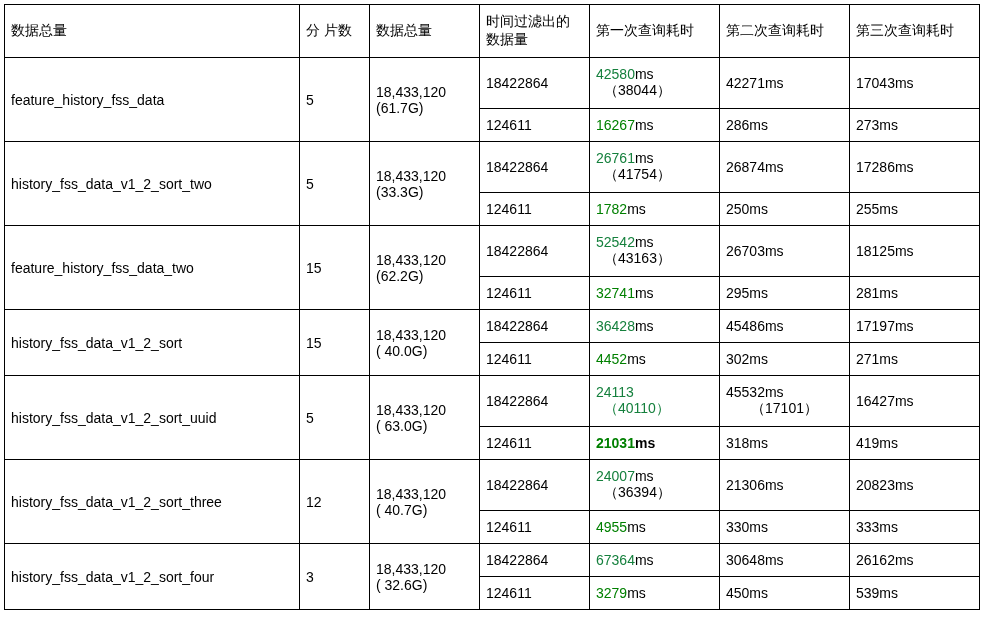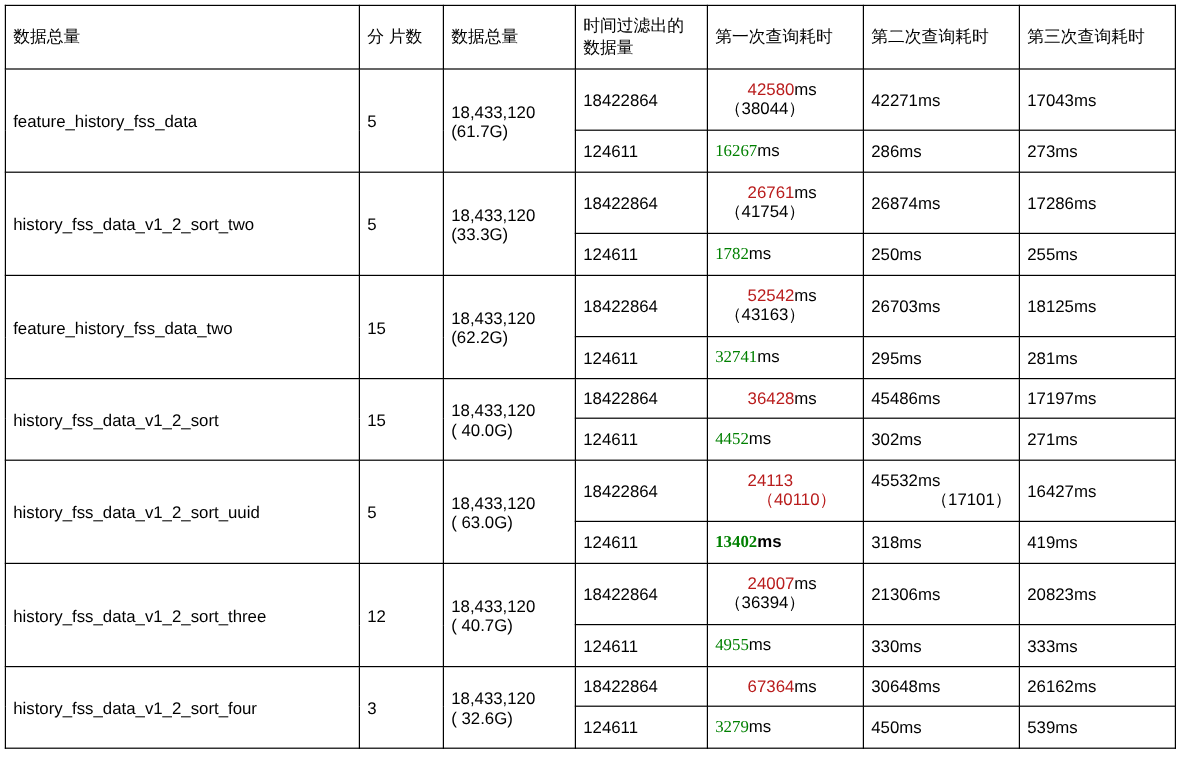--- a/index.html
+++ b/index.html
@@ -30,25 +30,25 @@
       font-weight: normal;
       height: 48px;
     }
     .col-index { width: 295px; }
     .col-shard { width: 70px; }
     .col-total { width: 110px; }
     .col-filter { width: 110px; }
     .col-q1 { width: 130px; }
     .col-q2 { width: 130px; }
     .col-q3 { width: 130px; }
-    .red { color: #b91c1c; margin-left: 27px; }
-    .green { color: #008000; font-family: Liberation Serif, serif; }
+    .red { color: #15803d; }
+    .green { color: #008000; }
     .bold { font-weight: bold; }
     .paren-indent { display: block; padding-left: 8px; }
-    .paren-center { display: block; text-align: right; }
+    .paren-center { display: block; text-align: center; }
   </style>
 </head>
 <body>
 
 <table>
   <colgroup>
     <col class="col-index">
     <col class="col-shard">
     <col class="col-total">
     <col class="col-filter">
@@ -132,21 +132,21 @@
         <td rowspan="2">history_fss_data_v1_2_sort_uuid</td>
         <td rowspan="2">5</td>
         <td rowspan="2"><span>18,433,120</span><br><span>( 63.0G)</span></td>
         <td>18422864</td>
         <td><span class="red">24113</span><span class="paren-indent red">（40110）</span></td>
         <td><span>45532ms</span><span class="paren-center">（17101）</span></td>
         <td>16427ms</td>
       </tr>
       <tr>
         <td>124611</td>
-        <td><span class="green bold">13402</span><span class="bold">ms</span></td>
+        <td><span class="green bold">21031</span><span class="bold">ms</span></td>
         <td><span>318ms</span></td>
         <td>419ms</td>
       </tr>
       <tr>
         <td rowspan="2">history_fss_data_v1_2_sort_three</td>
         <td rowspan="2">12</td>
         <td rowspan="2"><span>18,433,120</span><br><span>( 40.7G)</span></td>
         <td>18422864</td>
         <td><span class="red">24007</span><span>ms</span><span class="paren-indent">（36394）</span></td>
         <td><span>21306ms</span></td>

